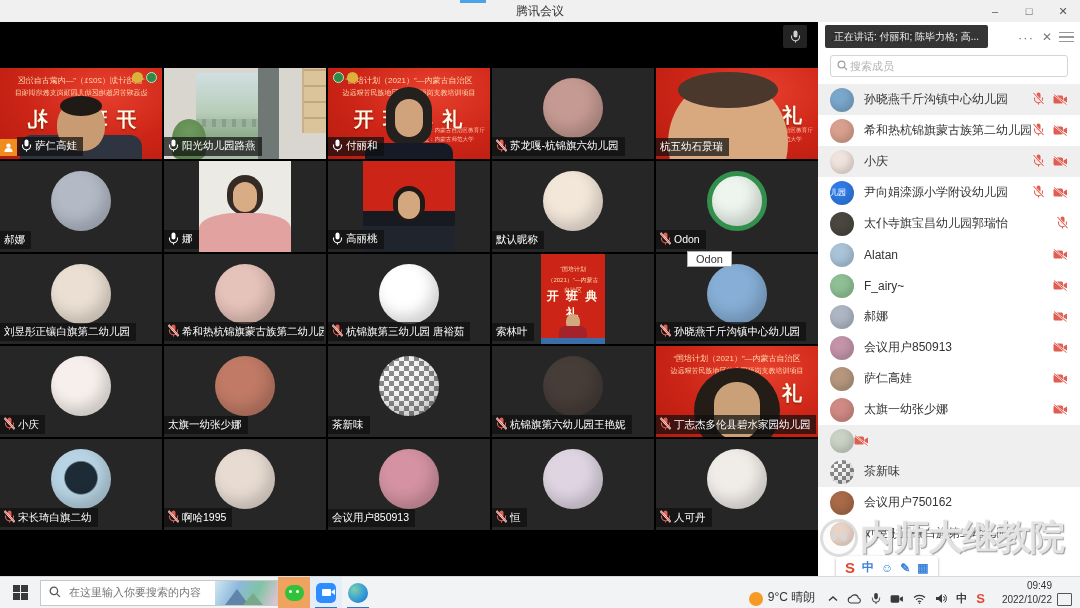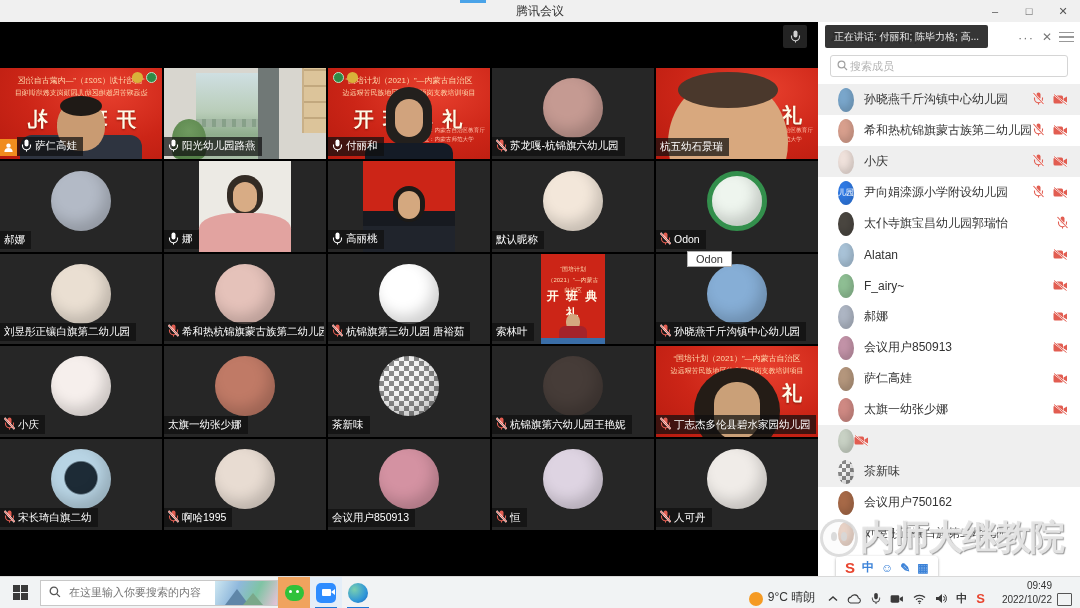--- a/index.html
+++ b/index.html
@@ -131,22 +131,22 @@
   .sb-menu{width:15px;margin-left:2px;display:flex;flex-direction:column;gap:3px;}
   .sb-menu i{display:block;height:1.5px;background:#999;}
   .sb-search{margin:3px 12px 7px;height:22px;border:1px solid #d5d5d5;border-radius:3px;
         display:flex;align-items:center;padding:0 6px;flex:none;gap:0;}
   .sb-search input{border:0;outline:0;font-size:11px;color:#333;width:100%;background:transparent;
         font-family:"Liberation Sans",sans-serif;}
   .sb-search input::placeholder{color:#b2b2b2;}
   .sb-list{flex:1;overflow:hidden;}
   .m-row{height:31px;display:flex;align-items:center;padding:0 12px;}
   .m-row.hl{background:#efefef;}
-  .m-av{width:16px;height:24px;border-radius:50%;flex:none;display:flex;align-items:center;
-        justify-content:flex-start;font-size:8px;color:#fff;box-shadow:inset -3px -4px 7px rgba(0,0,0,.15);margin-left:8px;}
+  .m-av{width:24px;height:24px;border-radius:50%;flex:none;display:flex;align-items:center;
+        justify-content:flex-start;font-size:8px;color:#fff;box-shadow:inset -3px -4px 7px rgba(0,0,0,.15);}
   .m-av.grid-pat{background:repeating-conic-gradient(#8a8a8a 0% 25%, #f5f5f5 0% 50%)!important;
         background-size:8px 8px!important;}
   .m-name{font-size:12px;color:#333;margin-left:10px;flex:1;white-space:nowrap;overflow:hidden;}
   .m-icons{display:flex;gap:9px;align-items:center;}
 
   
   .ime{position:absolute;left:836px;top:556px;height:23px;display:flex;align-items:center;gap:7px;
         background:rgba(255,255,255,.88);border-radius:4px;padding:0 9px;z-index:20;
         box-shadow:0 1px 3px rgba(0,0,0,.35);}
   .ime .s{color:#e8442e;font-weight:bold;font-size:15px;}

